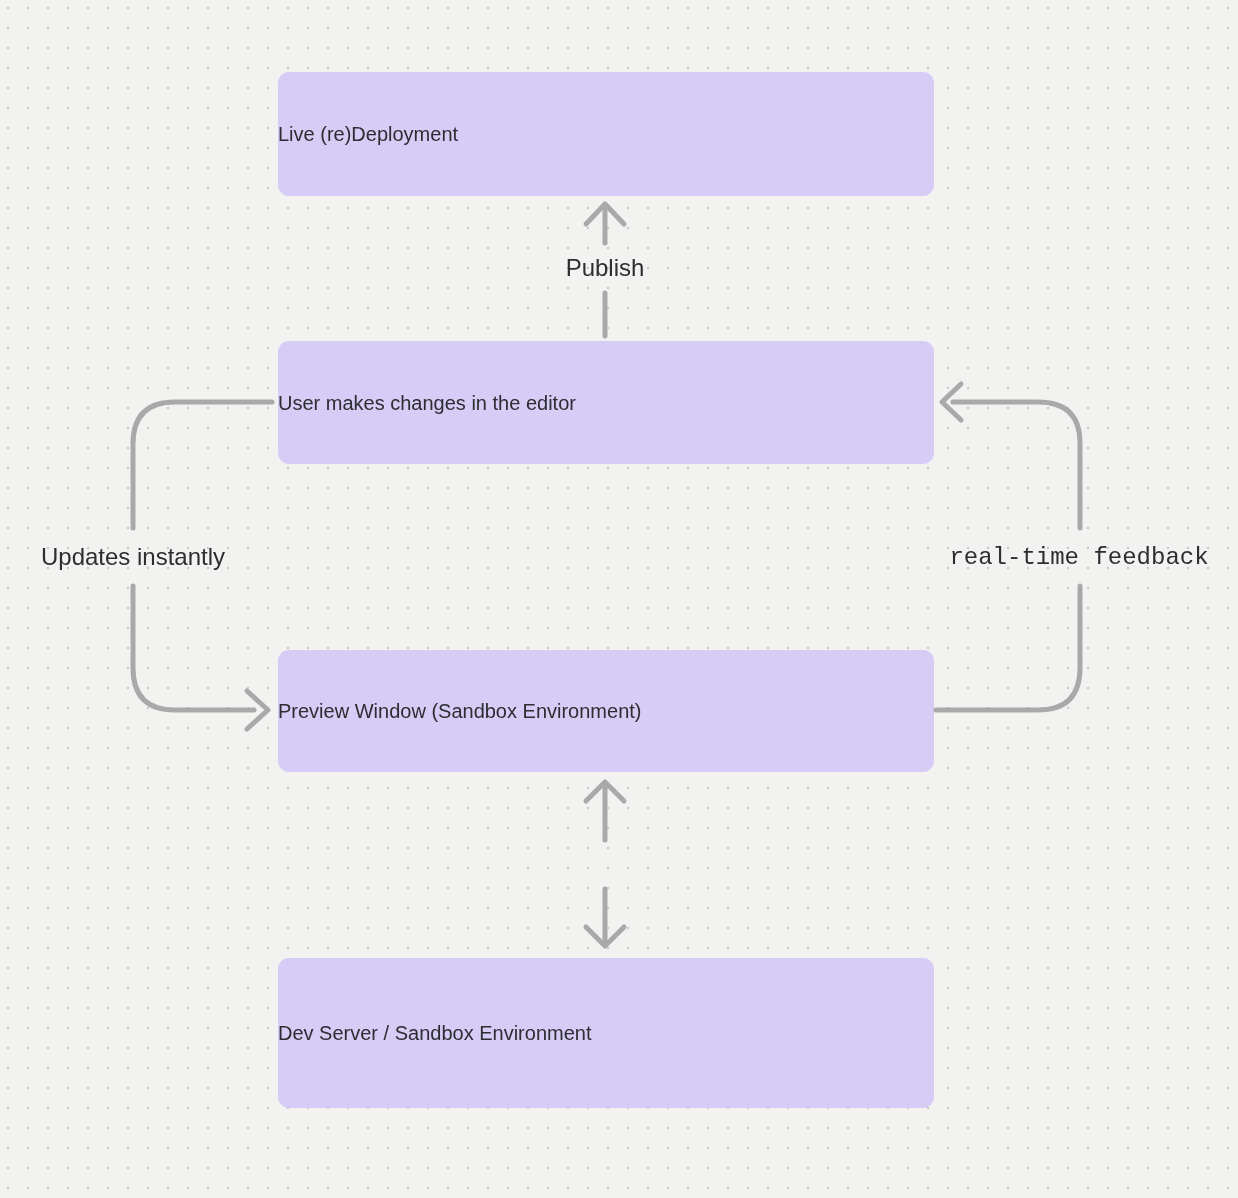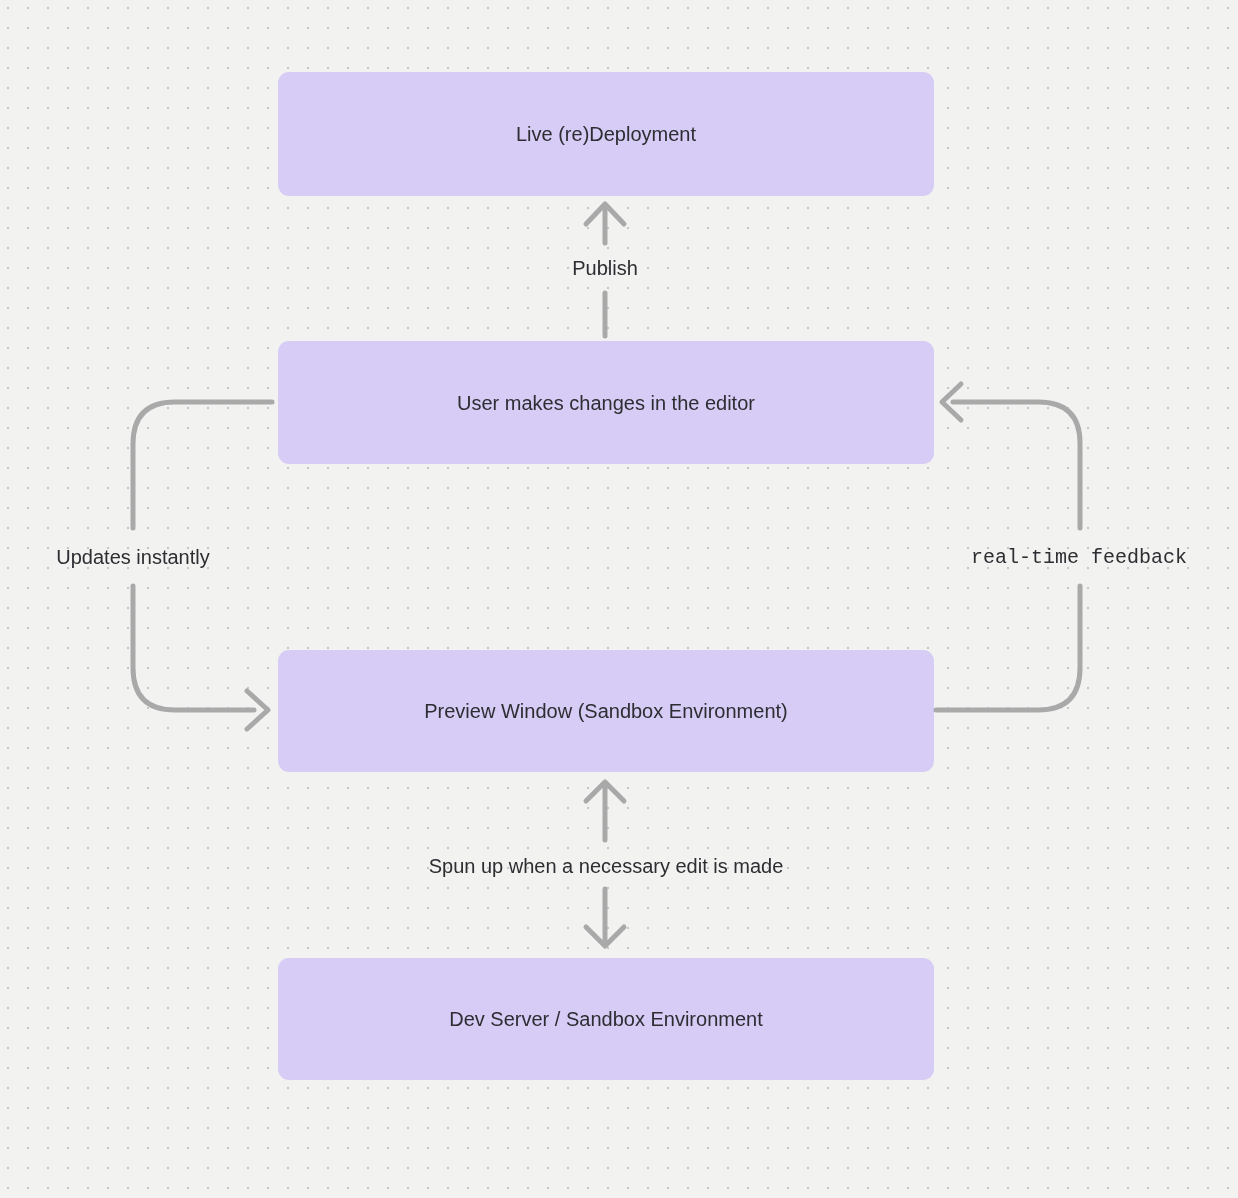--- a/index.html
+++ b/index.html
@@ -25,50 +25,50 @@
     background-size:20px 20px;
   }
   .node{
     position:absolute;
     left:278px;
     width:656px;
     background:var(--node-fill);
     border-radius:11px;
     display:flex;
     align-items:center;
-    justify-content:center;
+    justify-content:flex-start;
     color:var(--text);
     font-size:20px;
     line-height:1.2;
     text-align:center;
   }
   .node-live      {top:72px;  height:124px;}
   .node-user      {top:341px; height:123px;}
   .node-preview   {top:650px; height:122px;}
-  .node-devserver {top:958px; height:122px;}
+  .node-devserver {top:958px; height:150px;}
   .arrows{
     position:absolute;
     left:0; top:0;
     width:1238px;
     height:1198px;
     pointer-events:none;
   }
   .arrows path{
     fill:none;
     stroke:var(--arrow);
     stroke-width:5;
     stroke-linecap:round;
     stroke-linejoin:round;
   }
   .edge-label{
     position:absolute;
     transform:translate(-50%,-50%);
     white-space:nowrap;
     color:var(--text);
-    font-size:20px;
+    font-size:24px;
   }
   .label-publish  {left:605px;  top:268px;}
   .label-updates  {left:133px;  top:557px;text-align:center;}
   .label-feedback {left:1079px; top:557px;font-family:Liberation Mono, monospace;}
   .label-spunup   {left:606px;  top:866px;}
 </style>
 </head>
 <body>
 
 <div class="canvas">
@@ -113,15 +113,14 @@
       <path d="M586 801 L605 782 L624 801"></path>
       <path d="M605 785 L605 840"></path>
       <path d="M605 889 L605 944"></path>
       <path d="M586 927 L605 946 L624 927"></path>
     </g>
   </svg>
 
   <div class="edge-label label-publish">Publish</div>
   <div class="edge-label label-updates">Updates instantly</div>
   <div class="edge-label label-feedback">real-time feedback</div>
-  <div class="edge-label label-spunup">Spun up when a necessary edit is made</div>
 
 </div>
 
 </body></html>

